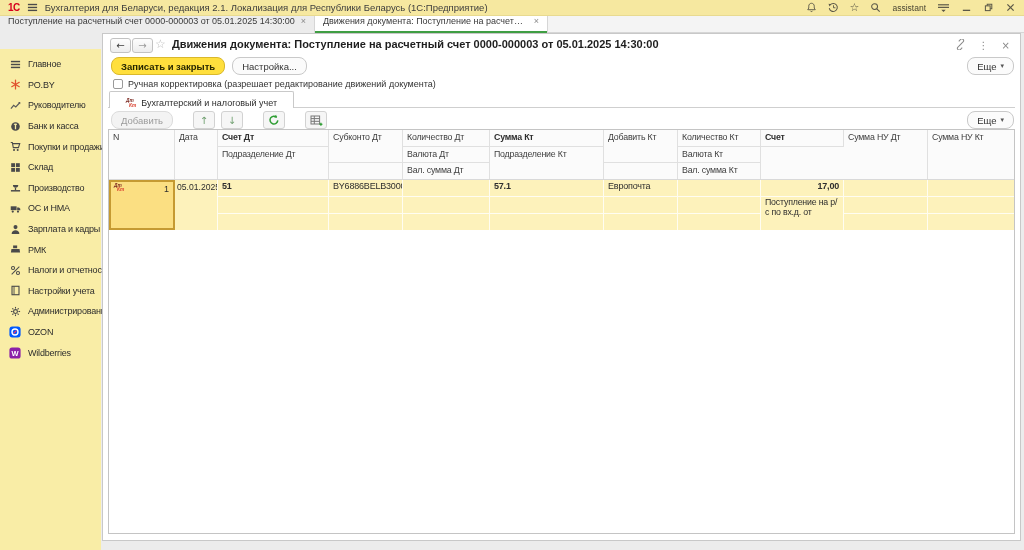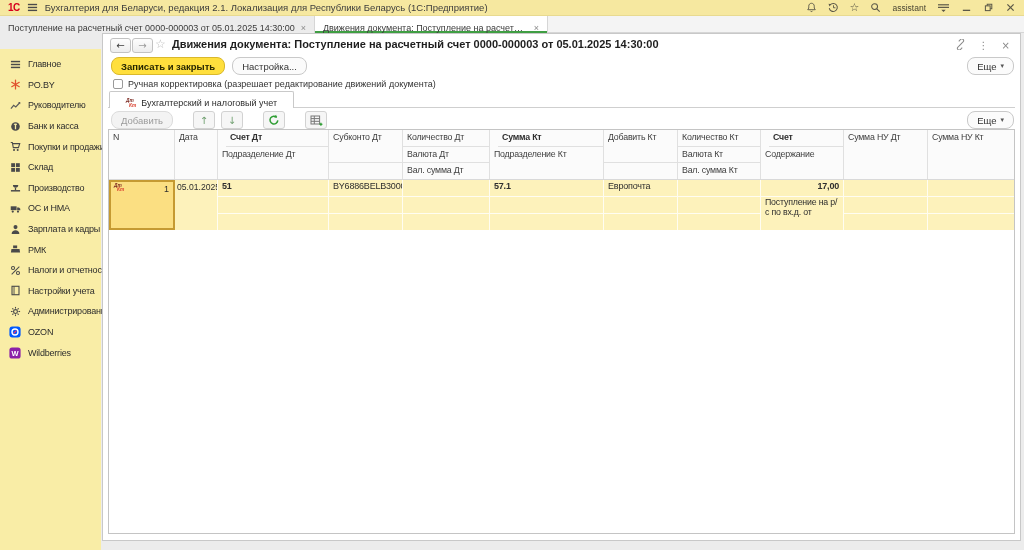--- a/index.html
+++ b/index.html
@@ -13,21 +13,21 @@
   .logo { color:#d6001c; font-weight:bold; font-size:10px; letter-spacing:-.5px; }
   .tb-title { font-size:9.5px; color:#3c3c3c; white-space:nowrap; }
   .tb-right { margin-left:auto; display:flex; align-items:center; gap:11px; }
   .tb-right .ib { display:flex; align-items:center; cursor:pointer; }
   .tb-user { font-size:8.5px; color:#4a4633; }
   .tb-star { font-size:11px; color:#5a5747; line-height:10px; }
 
   
   .tabbar { position:absolute; left:0; top:16px; width:1024px; height:17px; background:#f4f4f4;
             border-bottom:1px solid #d6d6d6; display:flex; }
-  .wtab { height:17px; display:flex; align-items:flex-end; gap:6px; padding:0 8px; font-size:9px;
+  .wtab { height:17px; display:flex; align-items:flex-start; gap:6px; padding:0 8px; font-size:9px;
           color:#3a3a3a; white-space:nowrap; cursor:pointer; }
   .wtab.inactive { background:#ececec; border-right:1px solid #d6d6d6; }
   .wtab.active { background:#ffffff; border-right:1px solid #d6d6d6; box-shadow:inset 0 -2px 0 #3f9e43; width:233px; }
   .wtab.active .lbl { flex:1; overflow:hidden; text-overflow:ellipsis; }
   .wtab .x { color:#8a8a8a; font-size:9px; cursor:pointer; }
 
   
   .sidebar { position:absolute; left:0; top:49px; width:101px; height:515px; background:#f9eda6; padding-top:5px; }
   .side-item { display:flex; align-items:center; gap:7px; height:20.6px; padding-left:9px; font-size:9px;
                color:#2d2d2d; cursor:pointer; white-space:nowrap; letter-spacing:-.2px; }
@@ -72,21 +72,21 @@
 
   
   .tbl { position:absolute; left:5px; top:95px; width:907px; height:405px; border:1px solid #c4c4c4;
          background:#fff; overflow:hidden; }
   .thead { display:flex; height:50px; background:#fbfbfb; border-bottom:1px solid #d9d9d9; }
   .col { display:flex; flex-direction:column; }
   .w1{width:66px}.w2{width:43px}.w3{width:111px}.w4{width:74px}.w5{width:87px}.w6{width:114px}
   .w7{width:74px}.w8{width:83px}.w9{width:83px}.w10{width:84px}.w11{flex:1}
   .hc { border-right:1px solid #e0e0e0; border-bottom:1px solid #e0e0e0; padding:2px 4px; font-size:8.8px;
         color:#3e3e3e; overflow:hidden; white-space:nowrap; letter-spacing:-.2px; cursor:pointer; }
-  .hc.b { font-weight:bold; color:#2e2e2e;margin-left:8px; }
+  .hc.b { font-weight:bold; color:#2e2e2e; }
   .hc.last { border-bottom:none; }
   .h17{height:17px}.h33{height:33px}.h16{height:16px}.h34{height:34px}.hfull{height:50px}
 
   .trow { display:flex; height:50px; background:#fdf2bb; cursor:pointer; }
   .rc { border-right:1px solid rgba(255,255,255,.8); border-bottom:1px solid rgba(255,255,255,.8);
         padding:1px 4px; font-size:9px; color:#2e2e2e; overflow:hidden; white-space:nowrap; letter-spacing:-.2px; }
   .rc.b { font-weight:bold; }
   .rc.r { text-align:right; }
   .rc.last { border-bottom:none; }
   .rc.wrap { white-space:normal; line-height:9.5px; font-size:8.8px; }
@@ -446,21 +446,20 @@
         <div class="hc h34">Добавить Кт</div>
         <div class="hc h16 last"></div>
       </div>
       <div class="col w8">
         <div class="hc h17">Количество Кт</div>
         <div class="hc h17">Валюта Кт</div>
         <div class="hc h16 last">Вал. сумма Кт</div>
       </div>
       <div class="col w9">
         <div class="hc h17 b">Счет</div>
-        <div class="hc h33 last">Содержание</div>
       </div>
       <div class="col w10">
           <div class="hc hfull last">Сумма НУ Дт</div>
         </div>
       <div class="col w11">
           <div class="hc hfull last" style="border-right:none">Сумма НУ Кт</div>
         </div>
     </div>
 
     <div class="trow">

